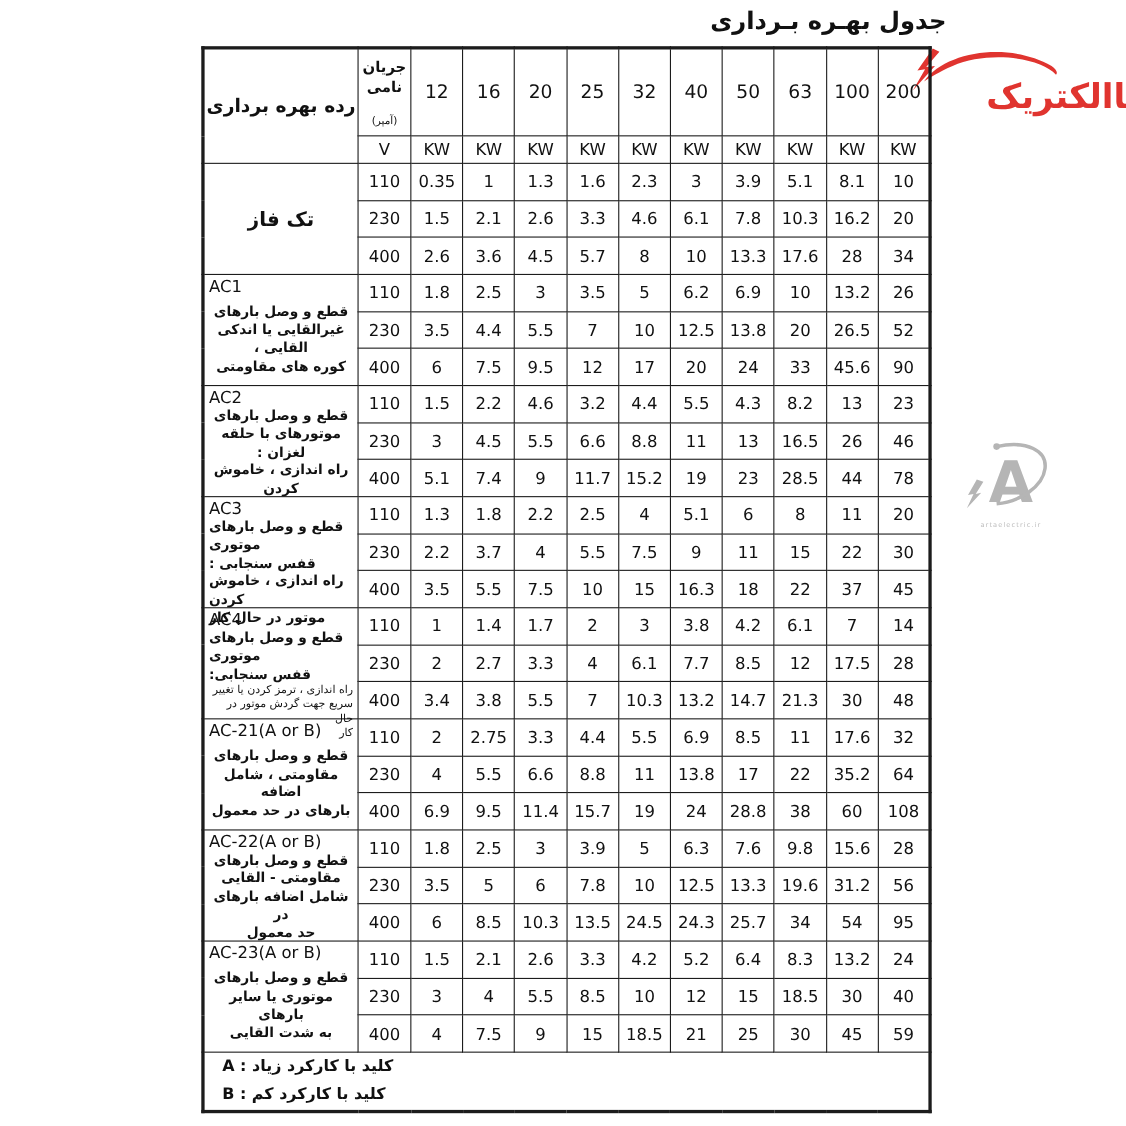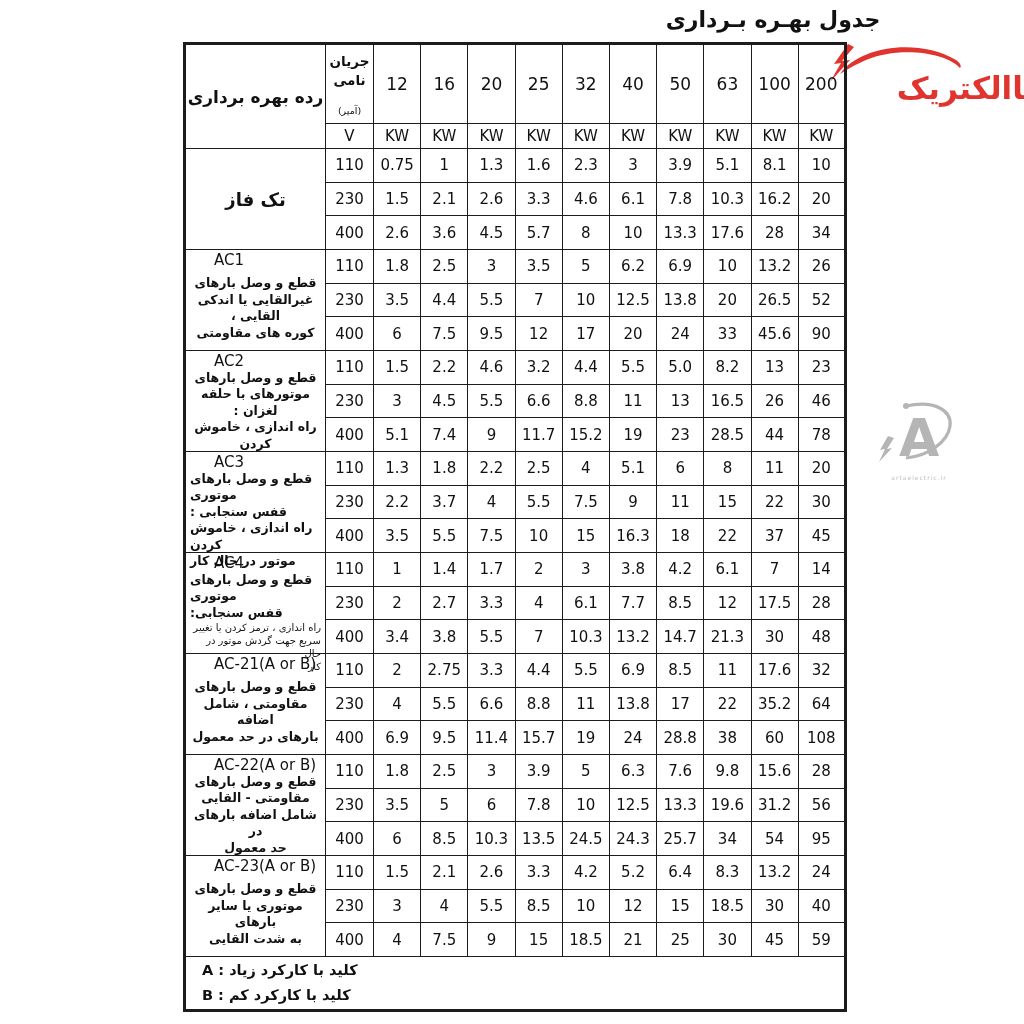--- a/index.html
+++ b/index.html
@@ -4,21 +4,21 @@
 <style>
   * { margin:0; padding:0; box-sizing:border-box; }
   html,body { width:1024px; height:1024px; }
   body {
     position:relative; background:#ffffff; overflow:hidden;
     font-family:"DejaVu Sans", sans-serif; color:#111;
   }
 
   
   .page-title{
-    position:absolute; top:7px; left:623px; width:300px;
+    position:absolute; top:7px; left:603px; width:300px;
     text-align:center; font-size:22px; font-weight:bold; direction:rtl;
   }
 
   
   .brand{ position:absolute; top:38px; right:-40px; width:250px; height:80px; }
   .brand-swoosh{ position:absolute; left:12px; top:0; }
   .brand-name{
     position:absolute; right:0; top:32px; white-space:nowrap;
     font-size:31px; font-weight:bold; direction:rtl; color:#e0342f;
   }
@@ -36,21 +36,21 @@
   th.corner{ font-weight:bold; font-size:17px; direction:rtl; }
   th.cur{ direction:rtl; }
   .cur-l{ font-size:13.5px; font-weight:bold; line-height:1.35; }
   .cur-s{ font-size:9.5px; font-weight:400; margin-top:16px; }
   tr.h1 th{ height:80px; font-size:17px; }
   tr.h2 th{ height:25px; font-size:15px; }
   td.v, td.kw{ height:33.3px; font-size:15px; }
 
   td.glabel{ padding:2px 4px; vertical-align:top; position:relative; }
   .gwrap{ display:flex; flex-direction:column; height:96px; }
-  .g-code{ font-size:15px; text-align:left; direction:ltr; line-height:1.1;margin-left:24px; }
+  .g-code{ font-size:15px; text-align:left; direction:ltr; line-height:1.1; }
   .g-name{ font-weight:bold; font-size:18px; direction:rtl; margin:auto; }
   .g-desc{ direction:rtl; font-weight:bold; font-size:12.5px; line-height:1.32; text-align:center; }
   .g-small{ direction:rtl; font-weight:400; font-size:10px; line-height:1.3; text-align:right; }
   .cwrap{ flex:1; display:flex; flex-direction:column; justify-content:center; }
   .tight .g-desc{ text-align:left; }
   .tight .cwrap{ justify-content:flex-start; }
 
   td.notes-cell{ height:54px; vertical-align:middle; }
   .notes{ direction:rtl; text-align:left; padding-left:16px;border-radius:25px; }
   .note-line{ font-weight:bold; font-size:14.5px; line-height:1.75; }
@@ -124,21 +124,21 @@
       </tr>
     </thead>
     <tbody>
       <tr>
         <td class="glabel" rowspan="3">
           <div class="gwrap">
             <div class="g-name" dir="rtl">تک فاز</div>
           </div>
         </td>
         <td class="v">110</td>
-        <td class="kw">0.75</td>
+        <td class="kw">0.35</td>
         <td class="kw">1</td>
         <td class="kw">1.3</td>
         <td class="kw">1.6</td>
         <td class="kw">2.3</td>
         <td class="kw">3</td>
         <td class="kw">3.9</td>
         <td class="kw">5.1</td>
         <td class="kw">8.1</td>
         <td class="kw">10</td>
       </tr>
@@ -224,21 +224,21 @@
             </div>
           </div>
         </td>
         <td class="v">110</td>
         <td class="kw">1.5</td>
         <td class="kw">2.2</td>
         <td class="kw">4.6</td>
         <td class="kw">3.2</td>
         <td class="kw">4.4</td>
         <td class="kw">5.5</td>
-        <td class="kw">5.0</td>
+        <td class="kw">4.3</td>
         <td class="kw">8.2</td>
         <td class="kw">13</td>
         <td class="kw">23</td>
       </tr>
       <tr>
         <td class="v">230</td>
         <td class="kw">3</td>
         <td class="kw">4.5</td>
         <td class="kw">5.5</td>
         <td class="kw">6.6</td>

